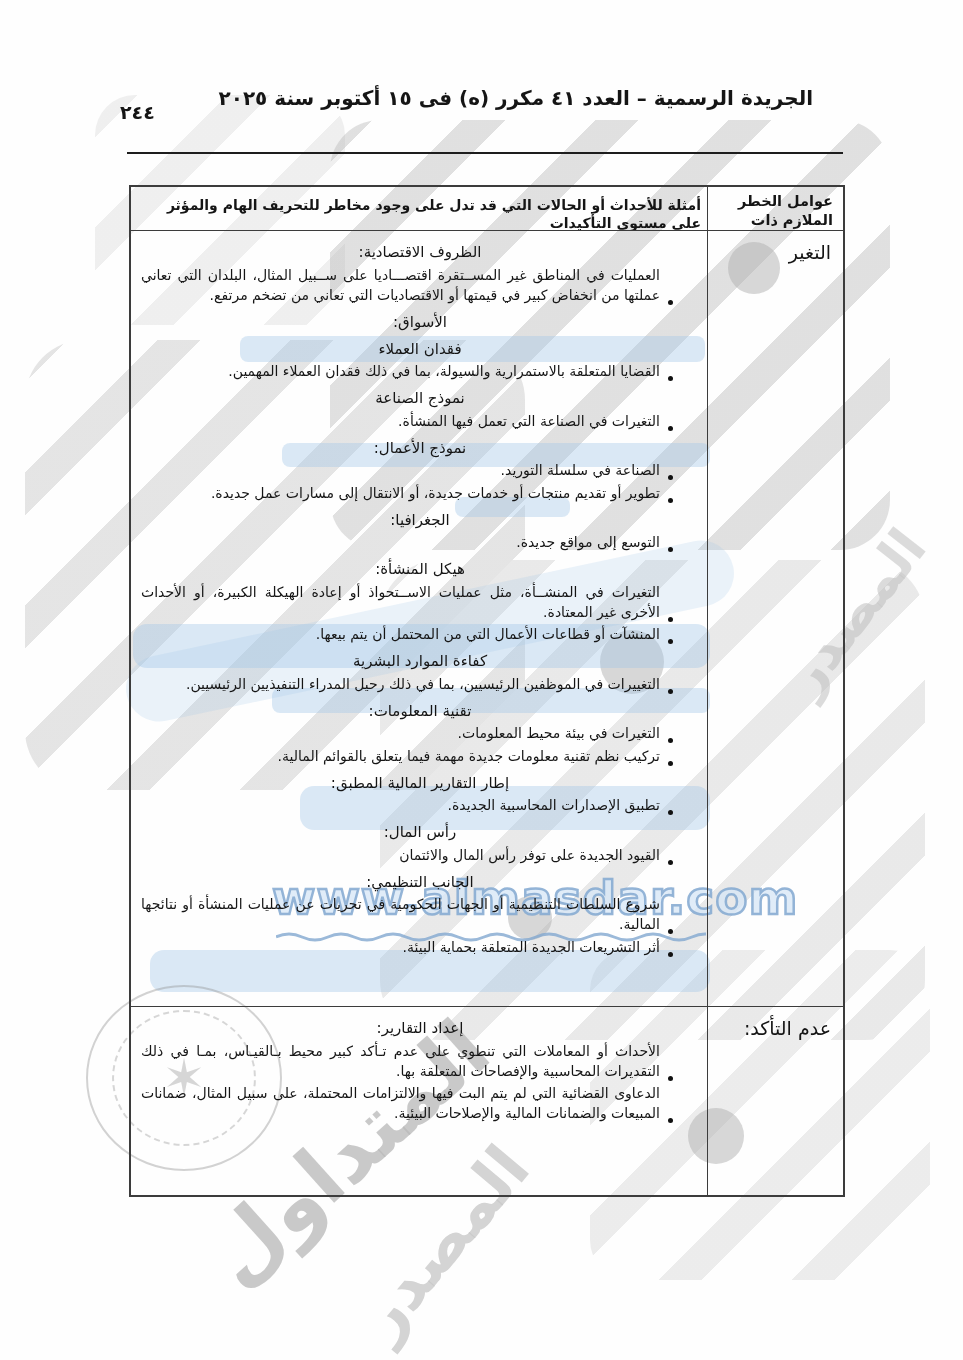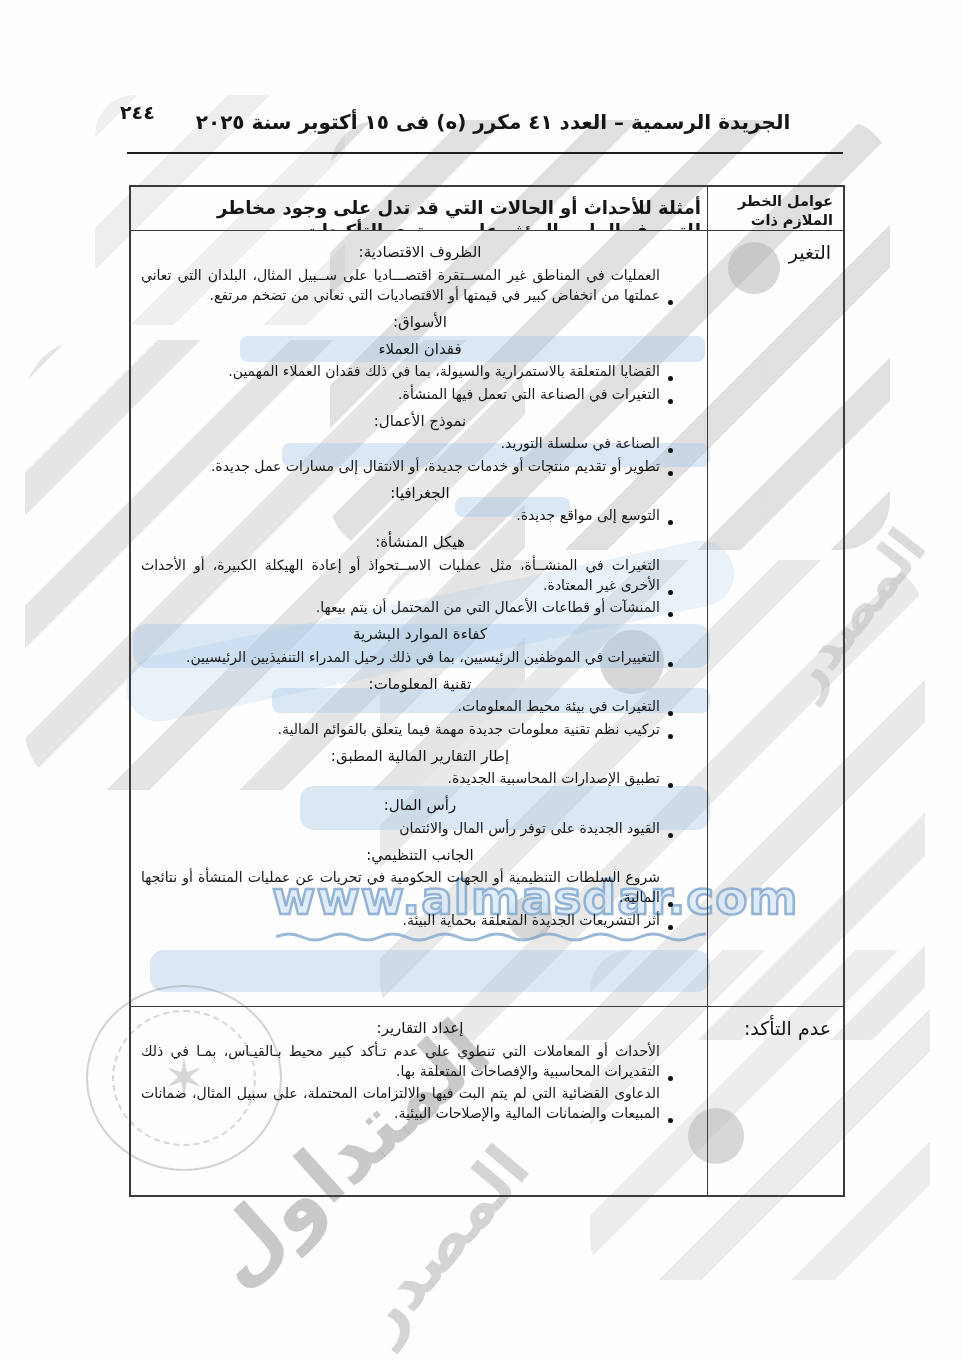--- a/index.html
+++ b/index.html
@@ -2,39 +2,39 @@
 <html dir="rtl" lang="ar"><head>
 <meta charset="utf-8">
 <style>
   html,body{margin:0;padding:0;background:#ffffff;}
   .page{
     position:relative;width:963px;height:1360px;background:#fefefe;
     overflow:hidden;font-family:"DejaVu Sans",sans-serif;color:#151515;
     direction:rtl;
   }
   
-  .gazette-header{position:absolute;top:110px;right:150px;width:640px;text-align:center;z-index:2;}
+  .gazette-header{position:absolute;top:86px;right:150px;width:640px;z-index:2;}
   .header-title{font-size:20px;font-weight:700;letter-spacing:0px;}
   .page-number{position:absolute;top:101px;left:120px;font-size:19px;font-weight:700;z-index:2;}
   .header-rule{position:absolute;top:152px;right:120px;width:716px;height:2px;background:#1d1d1d;z-index:2;}
 
   
   .risk-table{
     position:absolute;top:185px;right:118px;width:716px;height:1012px;
     border:2px solid #3c3c3c;display:grid;z-index:2;
     grid-template-columns:136px 1fr;
     grid-template-rows:44px 776px 1fr;
     background:transparent;box-sizing:border-box;
   }
   .cell{box-sizing:border-box;overflow:hidden;background:transparent;}
   .factor-cell{border-left:1px solid #3c3c3c;padding:10px 12px 0 4px;font-size:19px;}
   .examples-cell{padding:4px 8px 4px 10px;}
   .row-border{border-bottom:1px solid #3c3c3c;}
   .header-cell-factors{font-weight:700;font-size:14.5px;padding:5px 10px 0 2px;line-height:1.32;}
-  .header-cell-examples{font-weight:700;font-size:18px;padding:9px 6px 0 12px;text-align:right;line-height:1.3;}
+  .header-cell-examples{font-weight:700;font-size:14px;padding:9px 6px 0 12px;text-align:right;line-height:1.3;}
   .sec-heading{font-size:15px;line-height:20px;margin:7px 0 2px;text-align:center;}
   .bullet{display:flex;align-items:flex-end;margin:2.5px 0;padding-right:26px;}
   .bullet .dot{width:5px;height:5px;border-radius:50%;background:#111;flex:0 0 auto;margin-top:8px;margin-left:8px;}
   .bullet .btext{font-size:14px;line-height:20px;text-align:justify;flex:1 1 auto;}
 
   
   .wm{position:absolute;pointer-events:none;}
   .wm-stripes{z-index:0;background:repeating-linear-gradient(135deg,rgba(183,183,183,.42) 0 30px,transparent 30px 94px);}
   .wm-s-a{left:330px;top:120px;width:560px;height:430px;border-radius:50px;}
   .wm-s-b{left:25px;top:340px;width:500px;height:450px;opacity:.85;border-radius:60px;}
@@ -127,20 +127,21 @@
         <div class="bullet">
           <span class="dot"></span>
           <span class="btext">العمليات في المناطق غير المســتقرة اقتصـــاديا على ســبيل المثال، البلدان التي تعاني عملتها من انخفاض كبير في قيمتها أو الاقتصاديات التي تعاني من تضخم مرتفع.</span>
         </div>
         <div class="sec-heading">الأسواق:</div>
         <div class="sec-heading">فقدان العملاء</div>
         <div class="bullet">
           <span class="dot"></span>
           <span class="btext">القضايا المتعلقة بالاستمرارية والسيولة، بما في ذلك فقدان العملاء المهمين.</span>
         </div>
+        <div class="sec-heading">نموذج الصناعة</div>
         <div class="bullet">
           <span class="dot"></span>
           <span class="btext">التغيرات في الصناعة التي تعمل فيها المنشأة.</span>
         </div>
         <div class="sec-heading">نموذج الأعمال:</div>
         <div class="bullet">
           <span class="dot"></span>
           <span class="btext">الصناعة في سلسلة التوريد.</span>
         </div>
         <div class="bullet">

